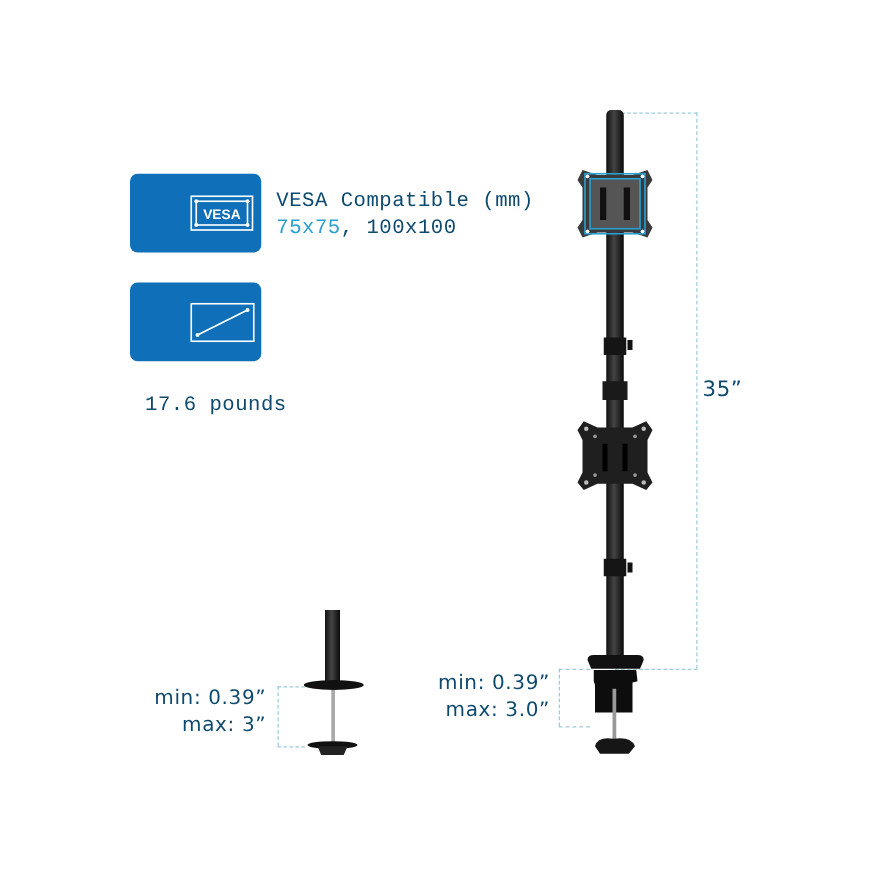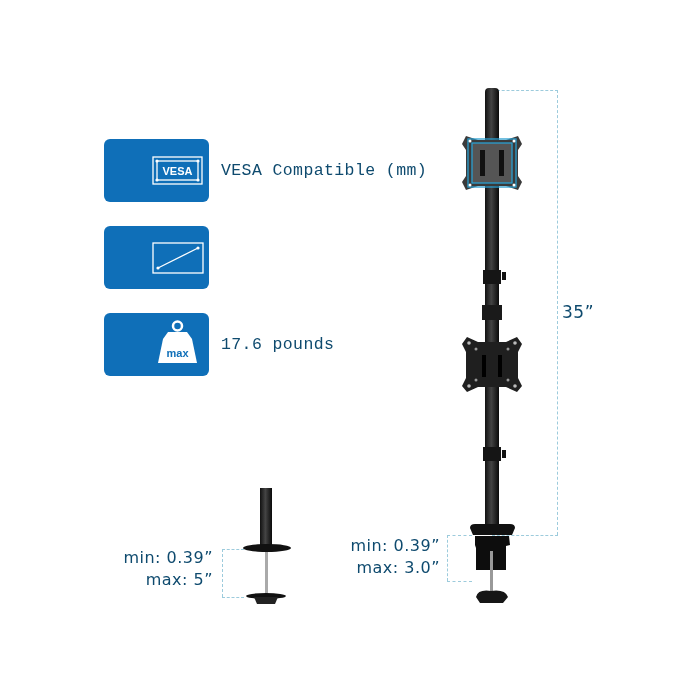--- a/index.html
+++ b/index.html
@@ -25,42 +25,36 @@
       <rect x="11" y="22" width="41" height="19" fill="none" stroke="#fff" stroke-width="1.3"></rect>
       <circle cx="11" cy="22" r="1.6" fill="#fff"></circle>
         <circle cx="52" cy="22" r="1.6" fill="#fff"></circle>
       <circle cx="11" cy="41" r="1.6" fill="#fff"></circle>
         <circle cx="52" cy="41" r="1.6" fill="#fff"></circle>
       <text x="31.5" y="36" text-anchor="middle" fill="#fff" font-size="11" font-weight="bold" font-family="Liberation Sans, sans-serif">VESA</text>
     </svg>
   </div>
   <div class="txt">
     <div>VESA Compatible (mm)</div>
+    <div><span class="hl">75x75</span><span>, 100x100</span></div>
   </div>
 </div>
 
 <div class="feature" style="top:226px;">
   <div class="tile">
     <svg width="63" height="63" viewBox="0 0 63 63">
       <rect x="7" y="17" width="50" height="30" fill="none" stroke="#fff" stroke-width="1.3"></rect>
       <line x1="12" y1="42" x2="52" y2="22" stroke="#fff" stroke-width="1.3"></line>
       <circle cx="12" cy="42" r="1.6" fill="#fff"></circle>
         <circle cx="52" cy="22" r="1.6" fill="#fff"></circle>
     </svg>
   </div>
 </div>
 
 <div class="feature" style="top:313px;">
-  <div class="tile">
-    <svg width="63" height="63" viewBox="0 0 63 63">
-      <circle cx="31.5" cy="13" r="4.5" fill="none" stroke="#fff" stroke-width="2.5"></circle>
-      <path d="M22 19 L41 19 L46 26 L51 50 L12 50 L17 26 Z" fill="#fff"></path>
-      <text x="31.5" y="44" text-anchor="middle" fill="#0f6fb8" font-size="11" font-weight="bold" font-family="Liberation Sans, sans-serif">max</text>
-    </svg>
-  </div>
   <div class="txt">
     <div>17.6 pounds</div>
   </div>
 </div>
 
 <div class="dash-h" style="left:492px; top:90px; width:66px;"></div>
 <div class="dash-v" style="left:557px; top:90px; height:445px;"></div>
 <div class="dash-h" style="left:492px; top:535px; width:66px;"></div>
 <div class="dim" style="left:562px; top:301px; text-align:right; font-size:17px; background:#fff;">35”</div>
 
@@ -130,14 +124,14 @@
 <div class="dim" style="left:330px; top:535px; width:110px;">
   <div>min: 0.39”</div>
   <div>max: 3.0”</div>
 </div>
 
 <div class="dash-h" style="left:222px; top:549px; width:22px;"></div>
 <div class="dash-v" style="left:222px; top:549px; height:48px;"></div>
 <div class="dash-h" style="left:222px; top:597px; width:22px;"></div>
 <div class="dim" style="left:105px; top:547px; width:108px;">
   <div>min: 0.39”</div>
-  <div>max: 5”</div>
+  <div>max: 3”</div>
 </div>
 
 </body></html>

